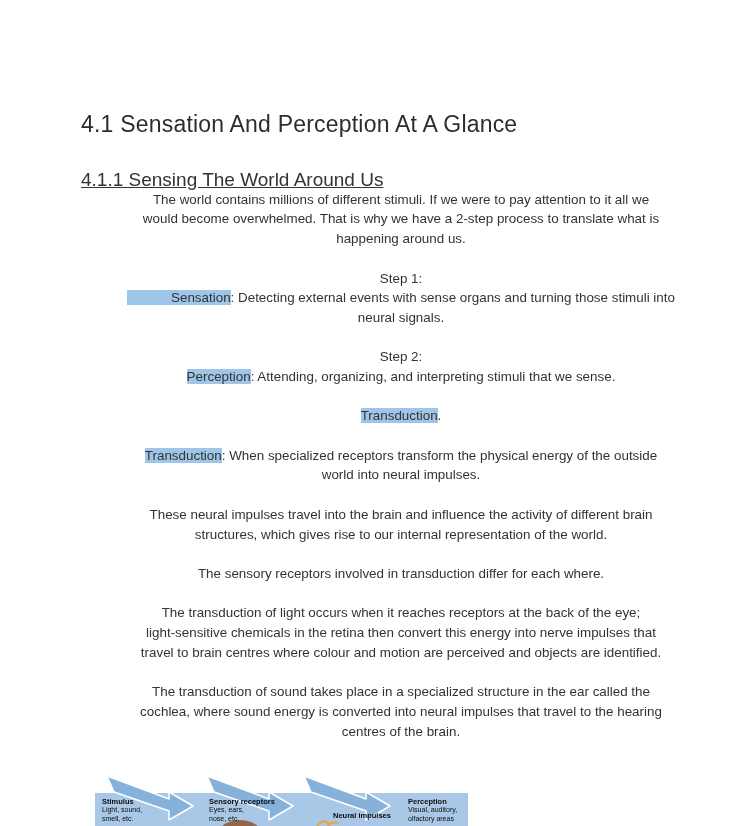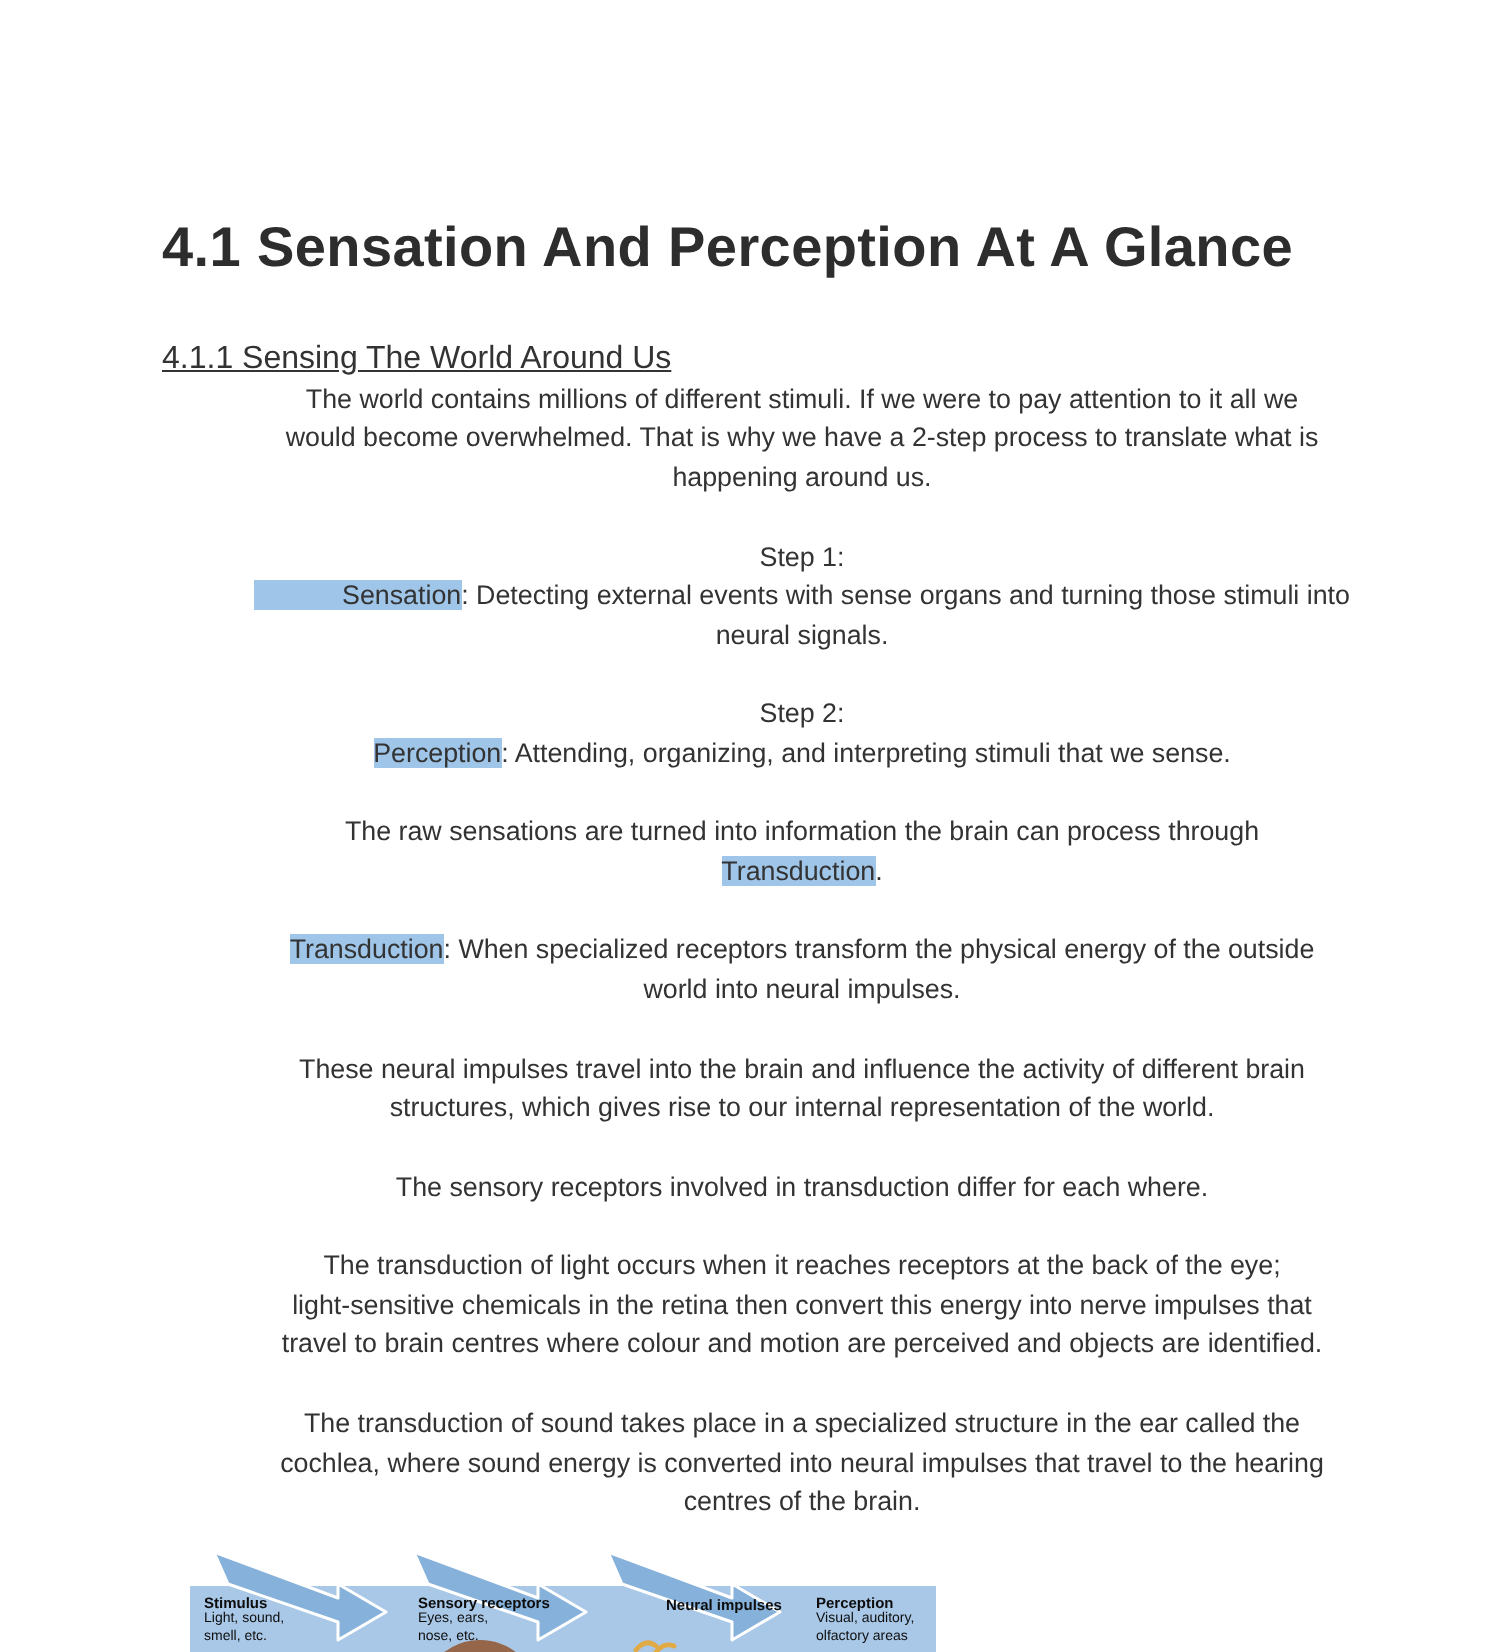--- a/index.html
+++ b/index.html
@@ -8,25 +8,25 @@
     font-family:"Liberation Sans", sans-serif;
   }
   .page {
     position:relative; width:750px; height:826px; background:#ffffff; overflow:hidden;
   }
   .content {
     position:absolute; left:81px; top:0; width:640px;
     color:#333333; font-size:13.4px; line-height:19.7px;
   }
   .doc-title {
-    font-weight:700; font-size:28px; line-height:30px;
+    font-weight:400; font-size:23px; line-height:30px;
     margin:109px 0 0 0; color:#2d2d2d; letter-spacing:0.2px;
   }
   .doc-heading {
-    font-weight:400; font-size:16px; line-height:19.7px;
+    font-weight:400; font-size:19px; line-height:19.7px;
     margin:31px 0 0 0; text-decoration:underline; color:#333333;
   }
   .para { white-space:pre-wrap; margin:0 0 19.7px 0;text-align:center; }
   .hl {  }
 
   
   .diagram {
     position:absolute; left:92px; top:776px; width:378px; height:50px;
   }
   .diagram svg { position:absolute; left:0; top:0; }
@@ -44,22 +44,21 @@
     <h2 class="doc-heading">4.1.1 Sensing The World Around Us</h2>
     <div id="paragraphs">
         <div class="para"><span>The world contains millions of different stimuli. If we were to pay attention to it all we
 would become overwhelmed. That is why we have a 2-step process to translate what is
 happening around us.</span></div>
         <div class="para"><span>Step 1:
 </span><span class="hl" style="background-color: rgb(159, 197, 232); padding-left: 44px;">Sensation</span><span>: Detecting external events with sense organs and turning those stimuli into
 neural signals.</span></div>
         <div class="para"><span>Step 2:
 </span><span class="hl" style="background-color: rgb(159, 197, 232);">Perception</span><span>: Attending, organizing, and interpreting stimuli that we sense.</span></div>
-        <div class="para"><span>The raw sensations are turned into information the brain can process through
-</span><span class="hl" style="background-color: rgb(159, 197, 232);">Transduction</span><span>.</span></div>
+        <div class="para"><span class="hl" style="background-color: rgb(159, 197, 232);">Transduction</span><span>.</span></div>
         <div class="para"><span class="hl" style="background-color: rgb(159, 197, 232);">Transduction</span><span>: When specialized receptors transform the physical energy of the outside
 world into neural impulses.</span></div>
         <div class="para"><span>These neural impulses travel into the brain and influence the activity of different brain
 structures, which gives rise to our internal representation of the world.</span></div>
         <div class="para"><span>The sensory receptors involved in transduction differ for each where.</span></div>
         <div class="para"><span>The transduction of light occurs when it reaches receptors at the back of the eye;
 light-sensitive chemicals in the retina then convert this energy into nerve impulses that
 travel to brain centres where colour and motion are perceived and objects are identified.</span></div>
         <div class="para"><span>The transduction of sound takes place in a specialized structure in the ear called the
 cochlea, where sound energy is converted into neural impulses that travel to the hearing
@@ -90,21 +89,21 @@
         <div class="stage" style="left: 10px; top: 21px;">
           <div class="stage-title">Stimulus</div>
           <div class="stage-sub">Light, sound,
 smell, etc.</div>
         </div>
         <div class="stage" style="left: 117px; top: 21px;">
           <div class="stage-title">Sensory receptors</div>
           <div class="stage-sub">Eyes, ears,
 nose, etc.</div>
         </div>
-        <div class="stage" style="left: 225px; top: 22px; padding-left: 16px;">
+        <div class="stage" style="left: 225px; top: 35px; padding-left: 16px;">
           <div class="stage-title">Neural impulses</div>
         </div>
         <div class="stage" style="left: 316px; top: 21px;">
           <div class="stage-title">Perception</div>
           <div class="stage-sub">Visual, auditory,
 olfactory areas</div>
         </div>
       </div>
   </div>
 

